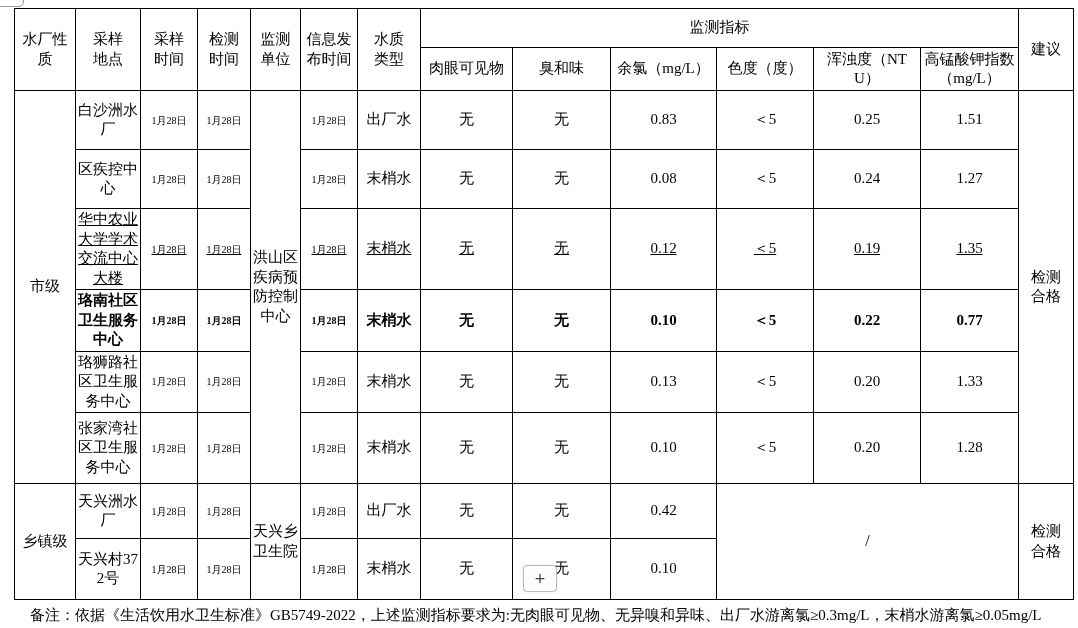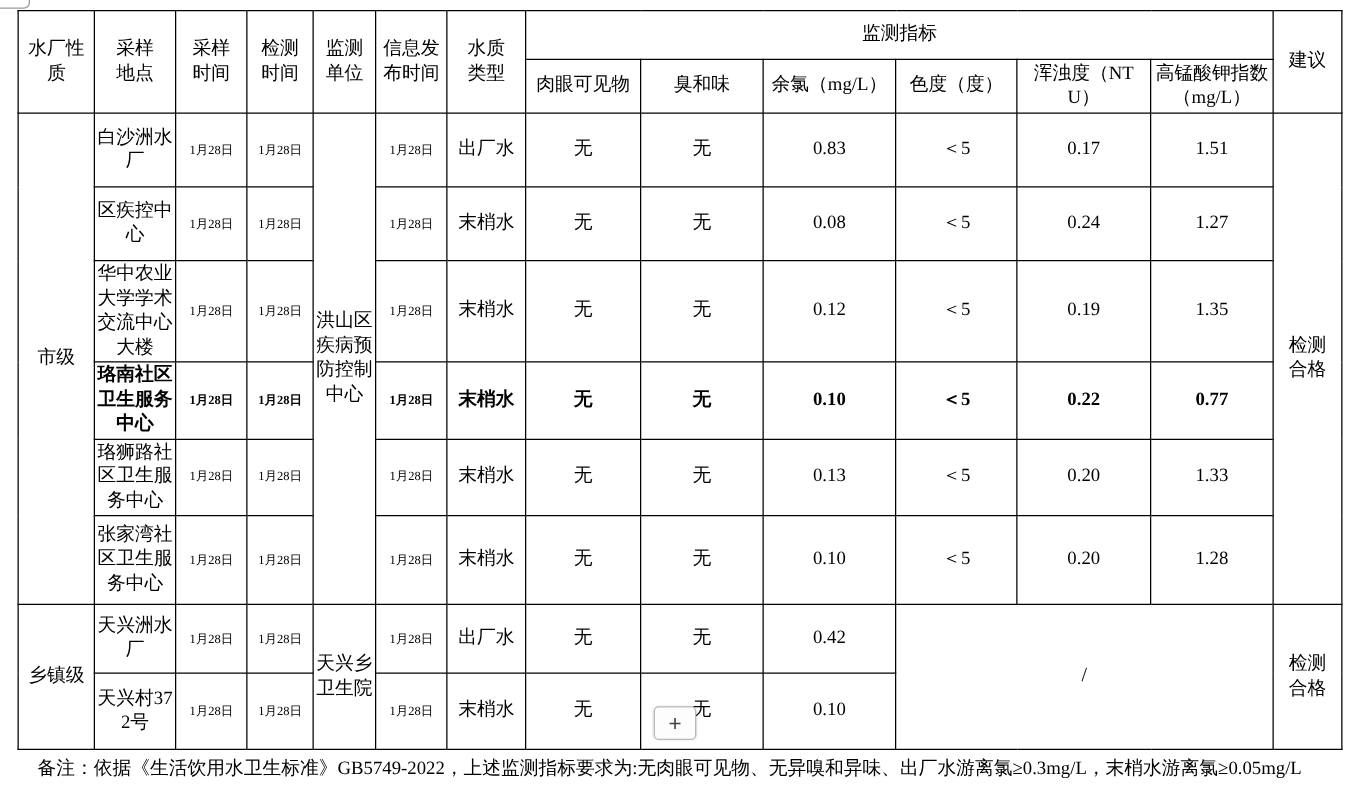--- a/index.html
+++ b/index.html
@@ -18,21 +18,21 @@
     text-align:center;vertical-align:middle;
     padding:1px 2px;font-weight:normal;
     font-size:15px;line-height:1.3;
     overflow:hidden;word-break:break-all;
   }
   .report th{white-space:pre-line;}
   tr.hA th{height:36px;}
   tr.hB th{height:40px;}
   tr.r1 td{height:56px;}
   tr.r2 td{height:56px;}
-  tr.r3 td{height:56px;}
+  tr.r3 td{height:56px;text-decoration:underline;}
   tr.r4 td{height:56px;font-weight:bold;}
   tr.r5 td{height:56px;}
   tr.r6 td{height:68px;}
   tr.r7 td{height:52px;}
   tr.r8 td{height:58px;}
   td.date{font-size:10px;}
   td.suggestion{white-space:pre-line;}
   td.slash{font-size:16px;}
   
   .zoom-btn{
@@ -113,21 +113,21 @@
       <td>白沙洲水厂</td>
       <td class="date">1月28日</td>
       <td class="date">1月28日</td>
       <td rowspan="6">洪山区疾病预防控制中心</td>
       <td class="date">1月28日</td>
       <td>出厂水</td>
       <td>无</td>
       <td>无</td>
       <td>0.83</td>
       <td>＜5</td>
-      <td>0.17</td>
+      <td>0.25</td>
       <td>1.51</td>
       <td rowspan="6" class="suggestion">检测
 合格</td>
     </tr>
     <tr class="r2">
       <td>区疾控中心</td>
       <td class="date">1月28日</td>
       <td class="date">1月28日</td>
       <td class="date">1月28日</td>
       <td>末梢水</td>

